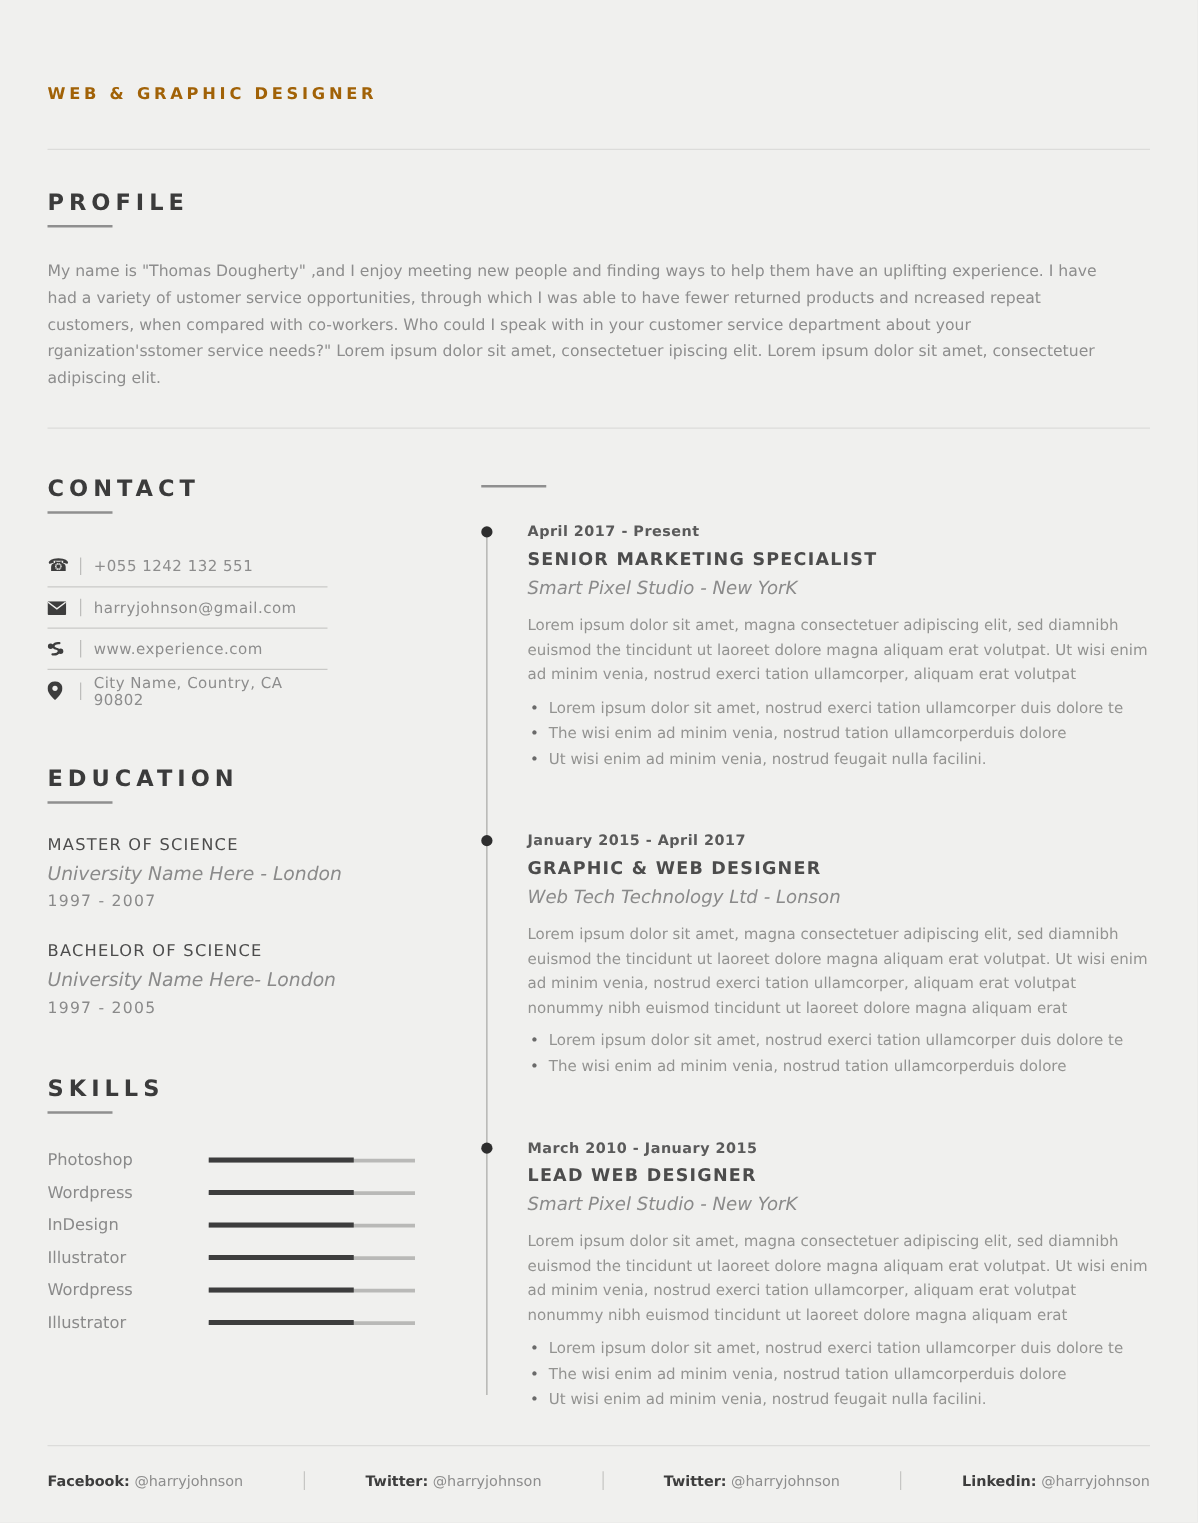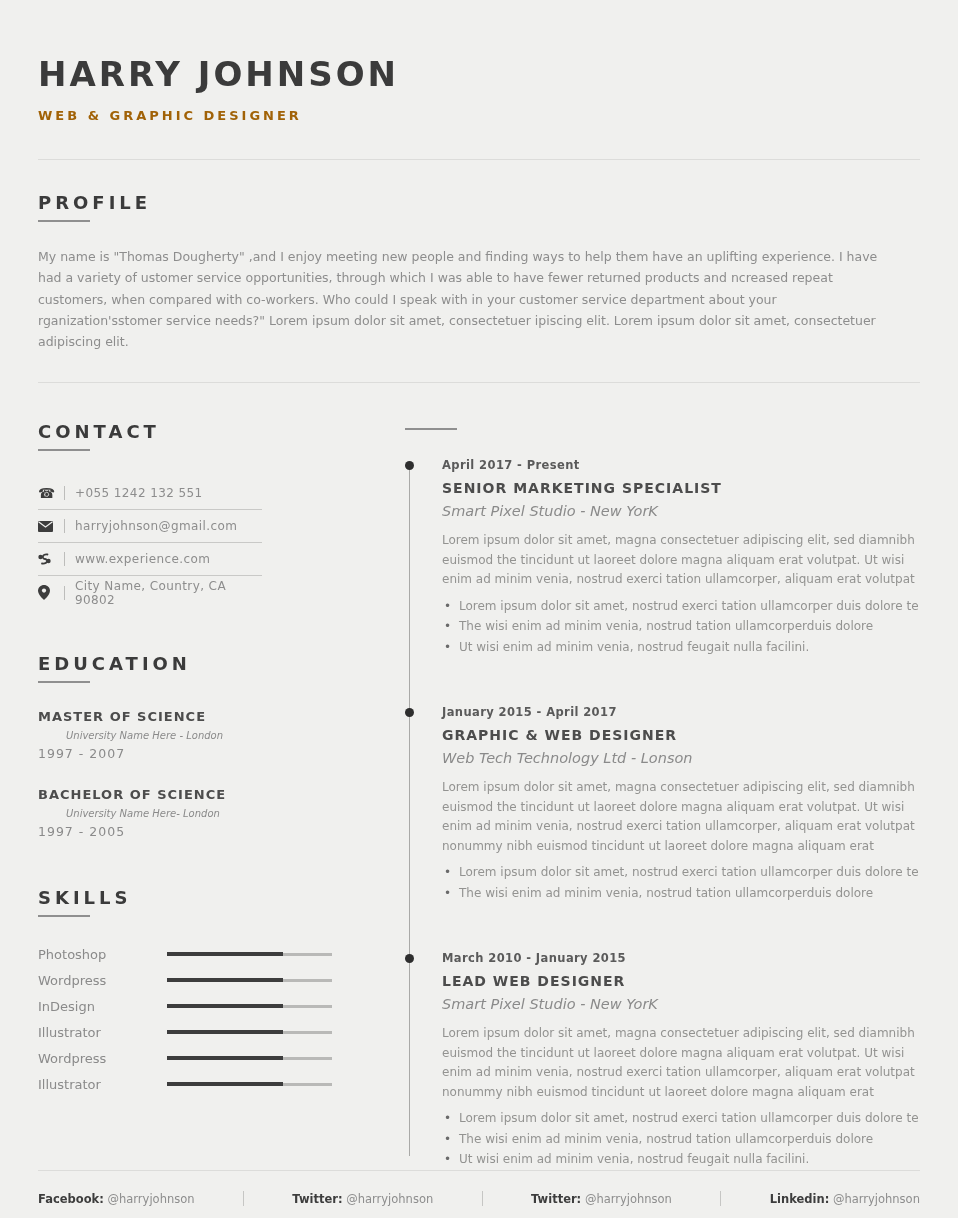--- a/index.html
+++ b/index.html
@@ -16,36 +16,36 @@
   .rule { border:none; border-top:1px solid #dcdcda; margin:0; }
   .rule-header { margin-top:36px; }
   
   .sec-head { font-size:18px; font-weight:700; letter-spacing:4px; color:#3b3b3b; }
   .sec-head-underline { width:52px; height:2px; background:#8f8f8f; margin-top:7px; }
   
   .profile { margin-top:32px; }
   .profile-text { margin-top:24px; font-size:12.5px; line-height:1.7; color:#8d8d8d; max-width:860px; }
   .rule-profile { margin-top:30px; }
   
-  .columns { display:flex; margin-top:38px; flex:1 0 auto;gap:20px; }
+  .columns { display:flex; margin-top:38px; flex:1 0 auto; }
   .col-left { width:294px; flex:0 0 294px; }
   .col-right { margin-left:53px; flex:1 1 auto; }
   
   .contact-list { margin-top:26px; width:224px; }
   .contact-row { display:flex; align-items:center; height:33px; border-bottom:1px solid #c9c9c7; }
   .contact-row:last-child { border-bottom:none; }
   .c-icon { width:20px; flex:0 0 20px; color:#3d3d3d; font-size:14px; line-height:1; display:flex; align-items:center; }
   .c-icon svg { display:block; }
   .c-sep { width:1px; height:14px; background:#bdbdbb; margin:0 10px 0 6px; }
   .c-val { font-size:12px; color:#8d8d8d; letter-spacing:0.4px; }
   
   .education { margin-top:44px; }
   .edu-item { margin-top:26px; }
-  .edu-degree { font-size:13px; font-weight:700; letter-spacing:1px; color:#4c4c4c; }
-  .edu-school { margin-top:6px; font-size:10px; font-style:italic; color:#8a8a8a;margin-left:28px; }
+  .edu-degree { font-size:13px; font-weight:400; letter-spacing:1px; color:#4c4c4c; }
+  .edu-school { margin-top:6px; font-size:15px; font-style:italic; color:#8a8a8a; }
   .edu-years { margin-top:5px; font-size:12.5px; letter-spacing:1px; color:#8a8a8a; }
   
   .skills { margin-top:48px; }
   .skill-list { margin-top:24px; }
   .skill-row { display:flex; align-items:center; height:26px; }
   .skill-name { width:129px; flex:0 0 129px; font-size:13px; color:#8a8a8a; }
   .skill-bar { width:165px; height:3px; background:#b9b9b7; position:relative; }
   .skill-fill { position:absolute; left:0; top:-0.5px; height:4px; background:#3d3d3d; }
   
   .jobs { margin-top:28px; position:relative; padding-left:37px; }
@@ -67,21 +67,20 @@
   .footer-item { font-size:11.5px; color:#8d8d8d; white-space:nowrap; }
   .footer-item b { color:#3d3d3d; font-weight:700; }
   .f-sep { width:1px; height:15px; background:#c6c6c4; }
 </style>
 </head>
 <body>
 
 <div class="page">
 
   <div>
-    <div class="name">HARRY JOHNSON</div>
     <div class="job-title">WEB &amp; GRAPHIC DESIGNER</div>
   </div>
   <hr class="rule rule-header">
 
   <div class="profile">
     <div class="sec-head">PROFILE</div>
     <div class="sec-head-underline"></div>
     <p class="profile-text">My name is "Thomas Dougherty" ,and I enjoy meeting new people and finding ways to help them have an uplifting experience. I have had a variety of ustomer service opportunities, through which I was able to have fewer returned products and ncreased repeat customers, when compared with co-workers. Who could I speak with in your customer service department about your rganization'sstomer service needs?" Lorem ipsum dolor sit amet, consectetuer ipiscing elit. Lorem ipsum dolor sit amet, consectetuer adipiscing elit.</p>
   </div>
   <hr class="rule rule-profile">

